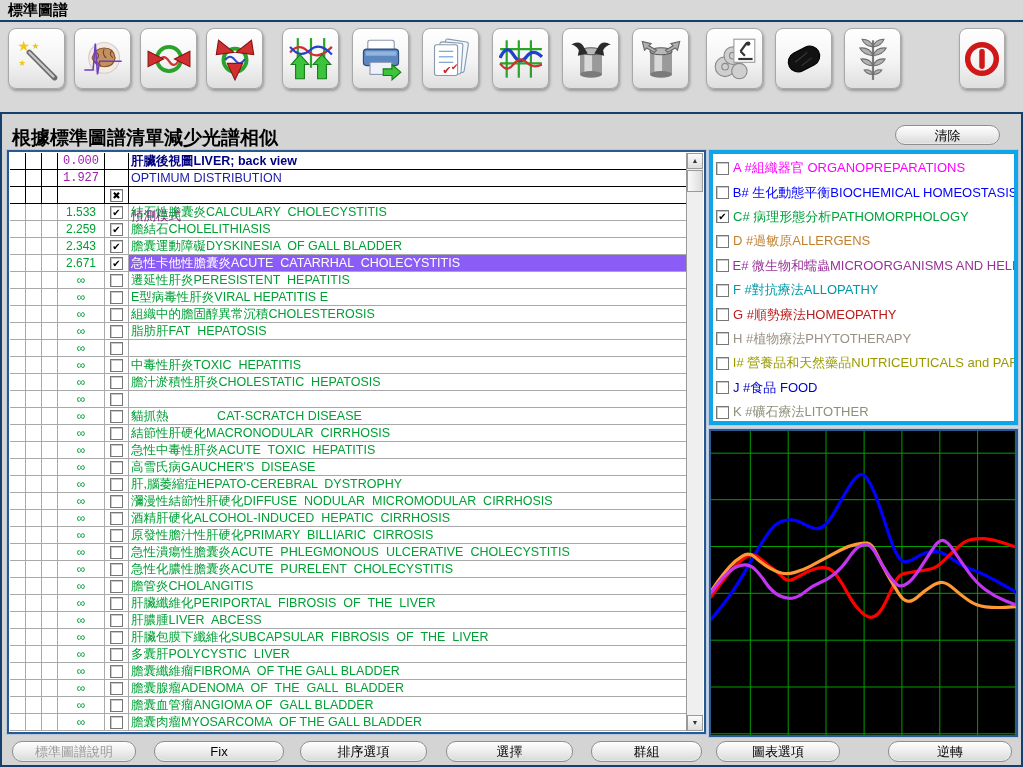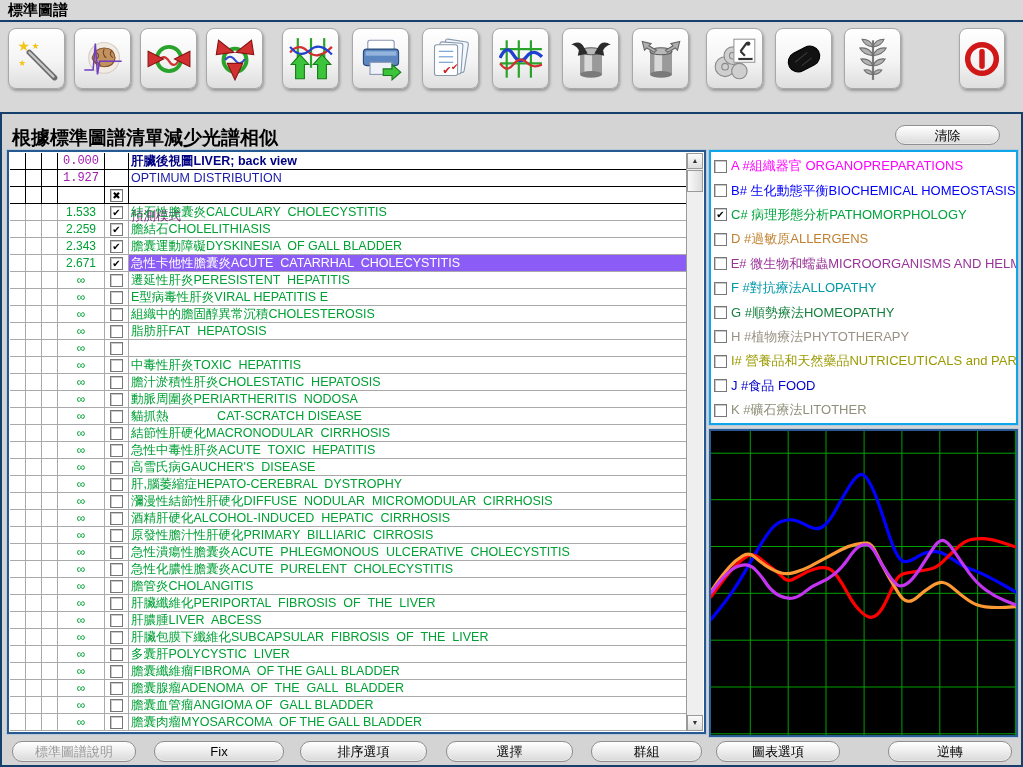--- a/index.html
+++ b/index.html
@@ -35,21 +35,21 @@
   .grn .lbl{color:#00a035;}
   .lrow.sel .lbl{background:#8b5cf6;color:#ffffff;}
   .cb{width:13px;height:13px;background:#fff;border:1px solid #777;box-shadow:inset 1px 1px 0 #c9c9c9;font-size:10px;line-height:11px;text-align:center;color:#000;font-weight:bold;display:inline-block;cursor:pointer;}
   
   .vscroll{position:absolute;right:1px;top:1px;width:17px;height:578px;background:#efefef;border-left:1px solid #9a9a9a;}
   .sb-btn{position:absolute;left:0;width:16px;height:16px;background:linear-gradient(180deg,#fbfbfb,#dedede);border:1px solid #9a9a9a;font-size:7px;color:#333;text-align:center;line-height:14px;cursor:pointer;}
   .sb-btn.up{top:0;}
   .sb-btn.down{bottom:0;}
   .sb-thumb{position:absolute;left:0;top:17px;width:16px;height:22px;background:linear-gradient(90deg,#fafafa,#dcdcdc);border:1px solid #9a9a9a;cursor:grab;}
   
-  .cat-panel{position:absolute;left:707px;top:36px;width:309px;height:275px;border:2px solid #0ea5e9;background:#fff;box-shadow:inset 0 0 0 1px #ffffff, 0 0 0 1px #b8c8da;padding:2px 0 0 3px;overflow:hidden;}
+  .cat-panel{position:absolute;left:707px;top:36px;width:309px;height:275px;border:4px solid #0ea5e9;background:#fff;box-shadow:inset 0 0 0 1px #ffffff, 0 0 0 1px #b8c8da;padding:2px 0 0 3px;overflow:hidden;}
   .crow{display:flex;align-items:center;height:24.4px;cursor:pointer;}
   .crow .clbl{font-size:13px;margin-left:4px;white-space:pre;overflow:hidden;}
   
   .chart-panel{position:absolute;left:707px;top:315px;width:309px;height:308px;border:2px solid #275a92;background:#000;box-shadow:0 0 0 1px #b8c8da;}
   .chart-panel svg{position:absolute;left:0;top:0;width:305px;height:304px;display:block;}
   .fbtn{top:627px;}
 </style>
 </head>
 <body>
 
@@ -379,21 +379,20 @@
             <span class="c lbl">膽汁淤積性肝炎CHOLESTATIC  HEPATOSIS</span>
           </div>
           <div class="lrow grn">
             <span class="c c1"></span>
             <span class="c c2"></span>
             <span class="c c3"></span>
             <span class="c val">∞</span>
             <span class="c cbcell">
               <span class="cb"></span>
             </span>
-            <span class="c lbl">動脈周圍炎PERIARTHERITIS  NODOSA</span>
           </div>
           <div class="lrow grn">
             <span class="c c1"></span>
             <span class="c c2"></span>
             <span class="c c3"></span>
             <span class="c val">∞</span>
             <span class="c cbcell">
               <span class="cb"></span>
             </span>
             <span class="c lbl">貓抓熱              CAT-SCRATCH DISEASE</span>
@@ -614,21 +613,21 @@
         <div class="crow">
           <span class="cb"></span>
           <span class="clbl" style="color: rgb(153, 51, 153);">E# 微生物和蠕蟲MICROORGANISMS AND HELMI</span>
         </div>
         <div class="crow">
           <span class="cb"></span>
           <span class="clbl" style="color: rgb(0, 153, 168);">F #對抗療法ALLOPATHY</span>
         </div>
         <div class="crow">
           <span class="cb"></span>
-          <span class="clbl" style="color: #15803d; text-align: center;">G #順勢療法HOMEOPATHY</span>
+          <span class="clbl" style="color: #b91c1c; text-align: center;">G #順勢療法HOMEOPATHY</span>
         </div>
         <div class="crow">
           <span class="cb"></span>
           <span class="clbl" style="color: rgb(154, 146, 132);">H #植物療法PHYTOTHERAPY</span>
         </div>
         <div class="crow">
           <span class="cb"></span>
           <span class="clbl" style="color: rgb(154, 154, 0);">I# 營養品和天然藥品NUTRICEUTICALS and PAR</span>
         </div>
         <div class="crow">

